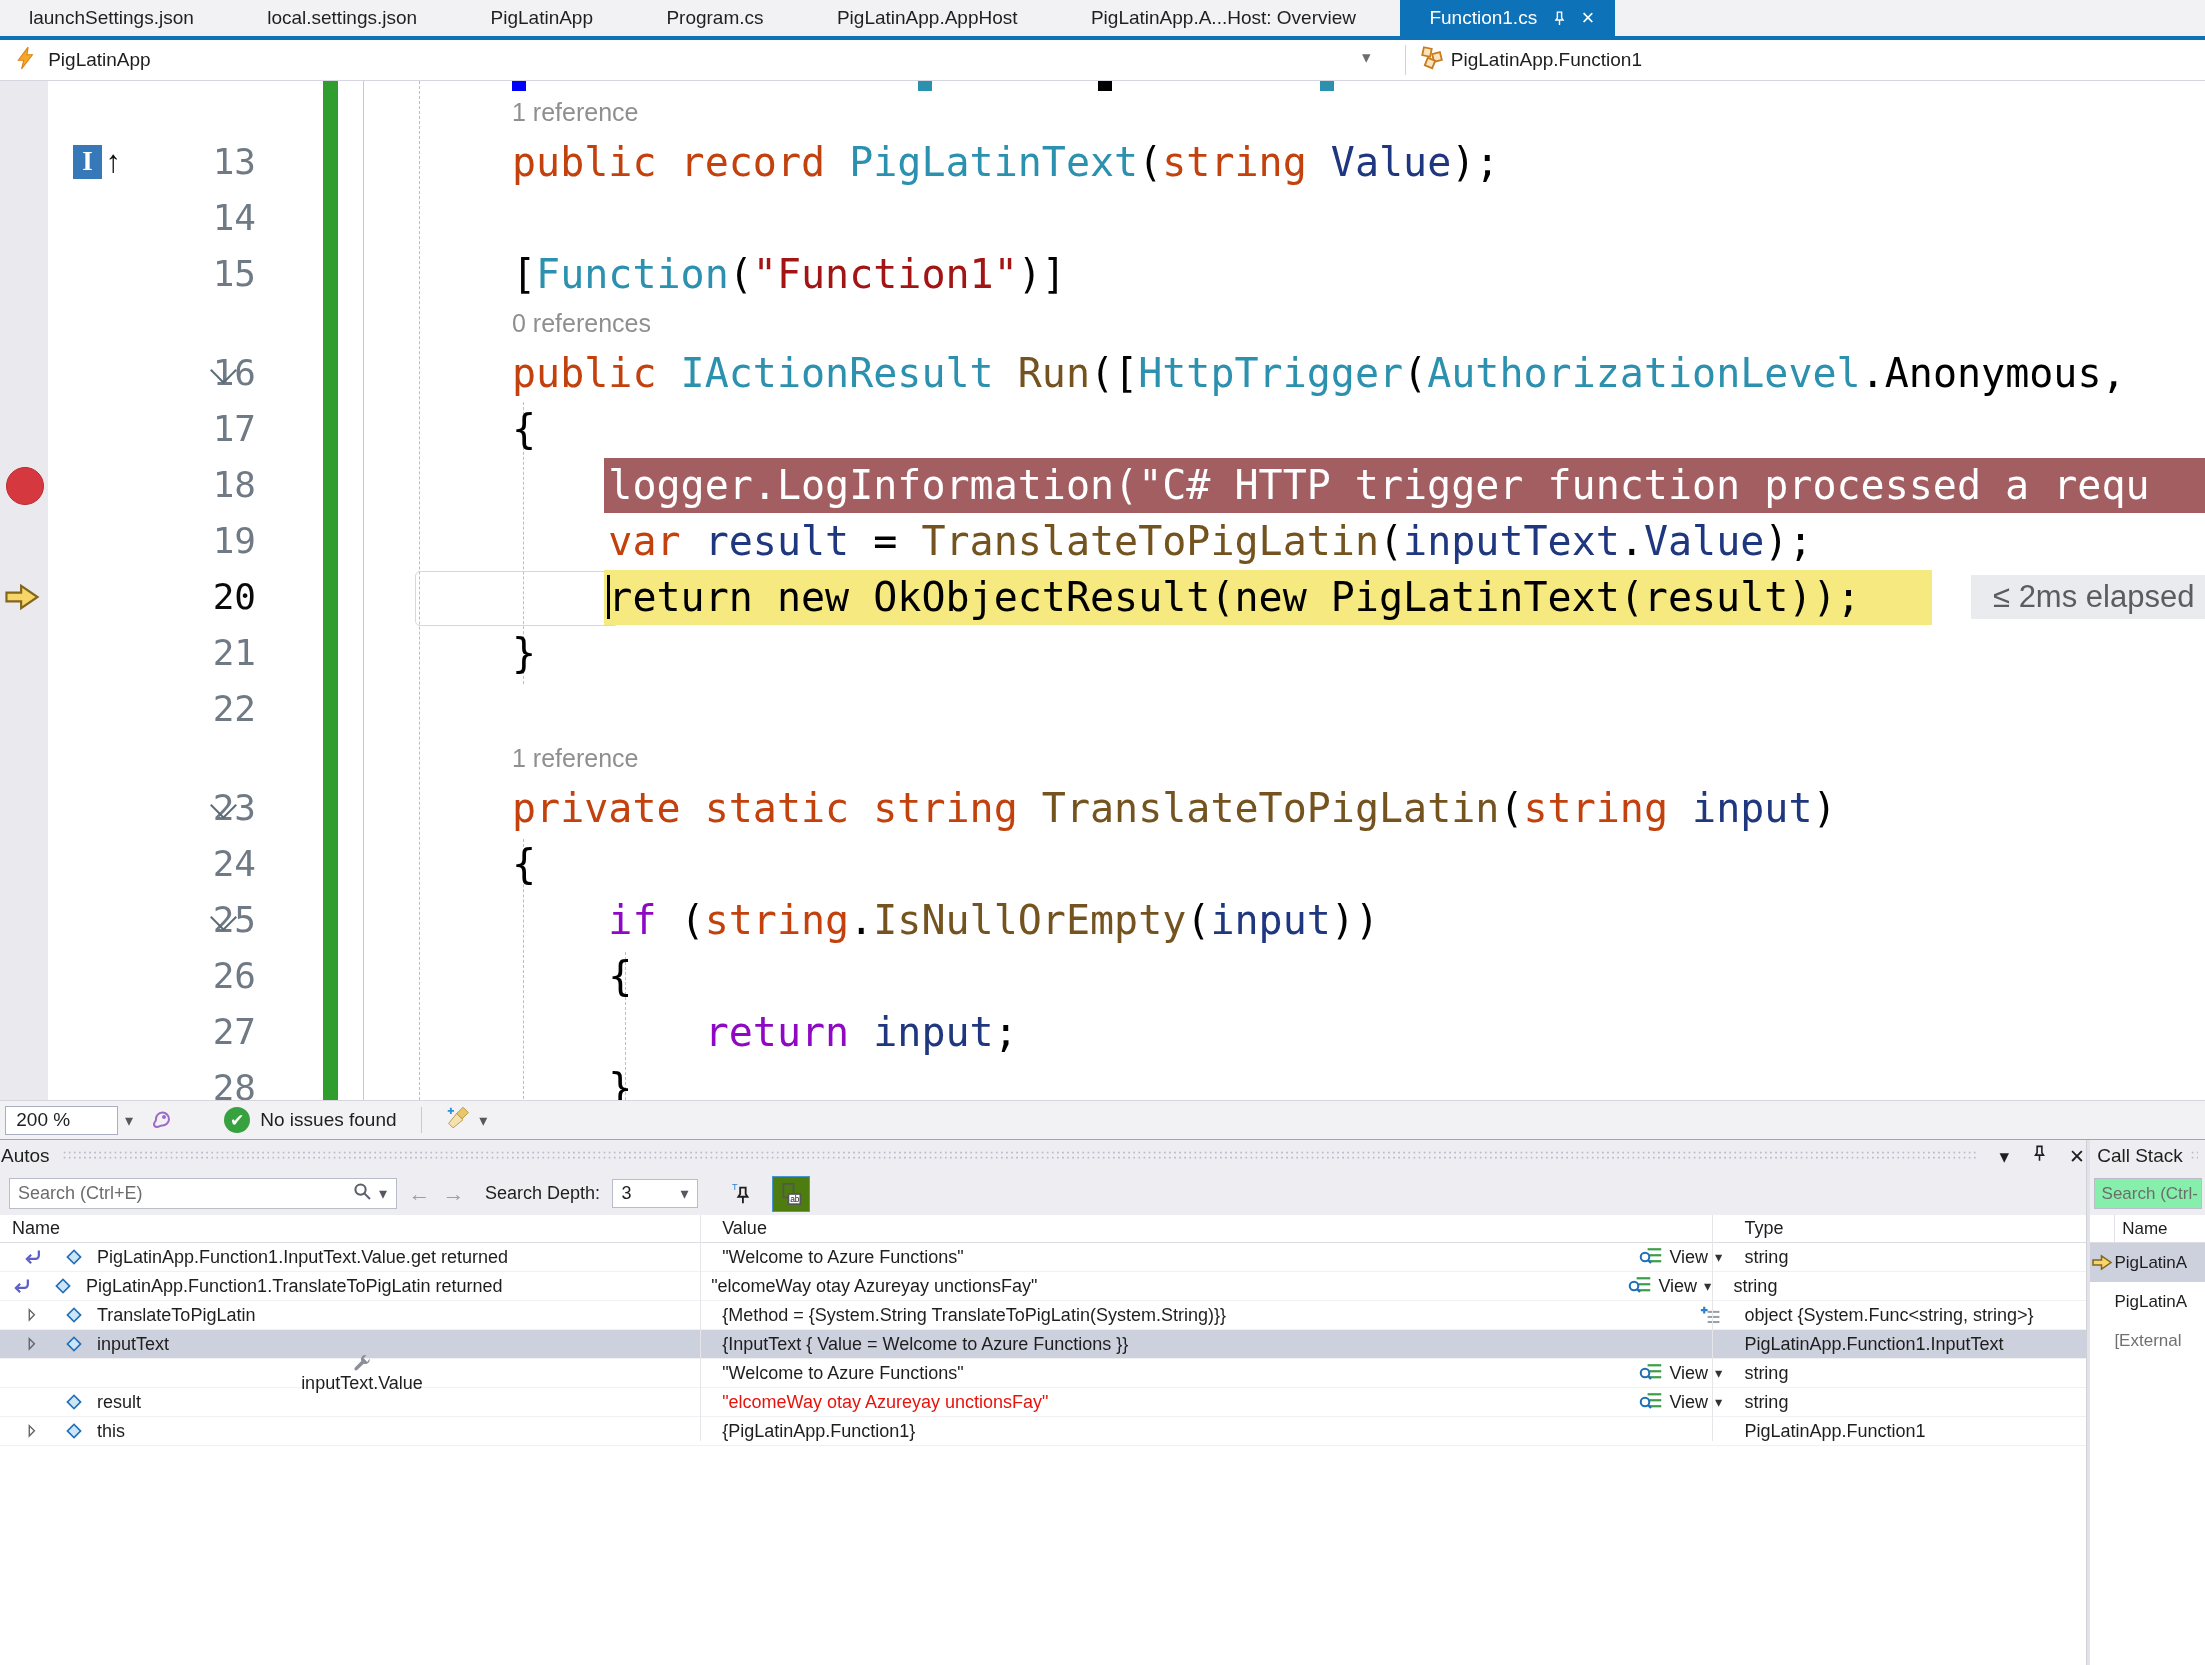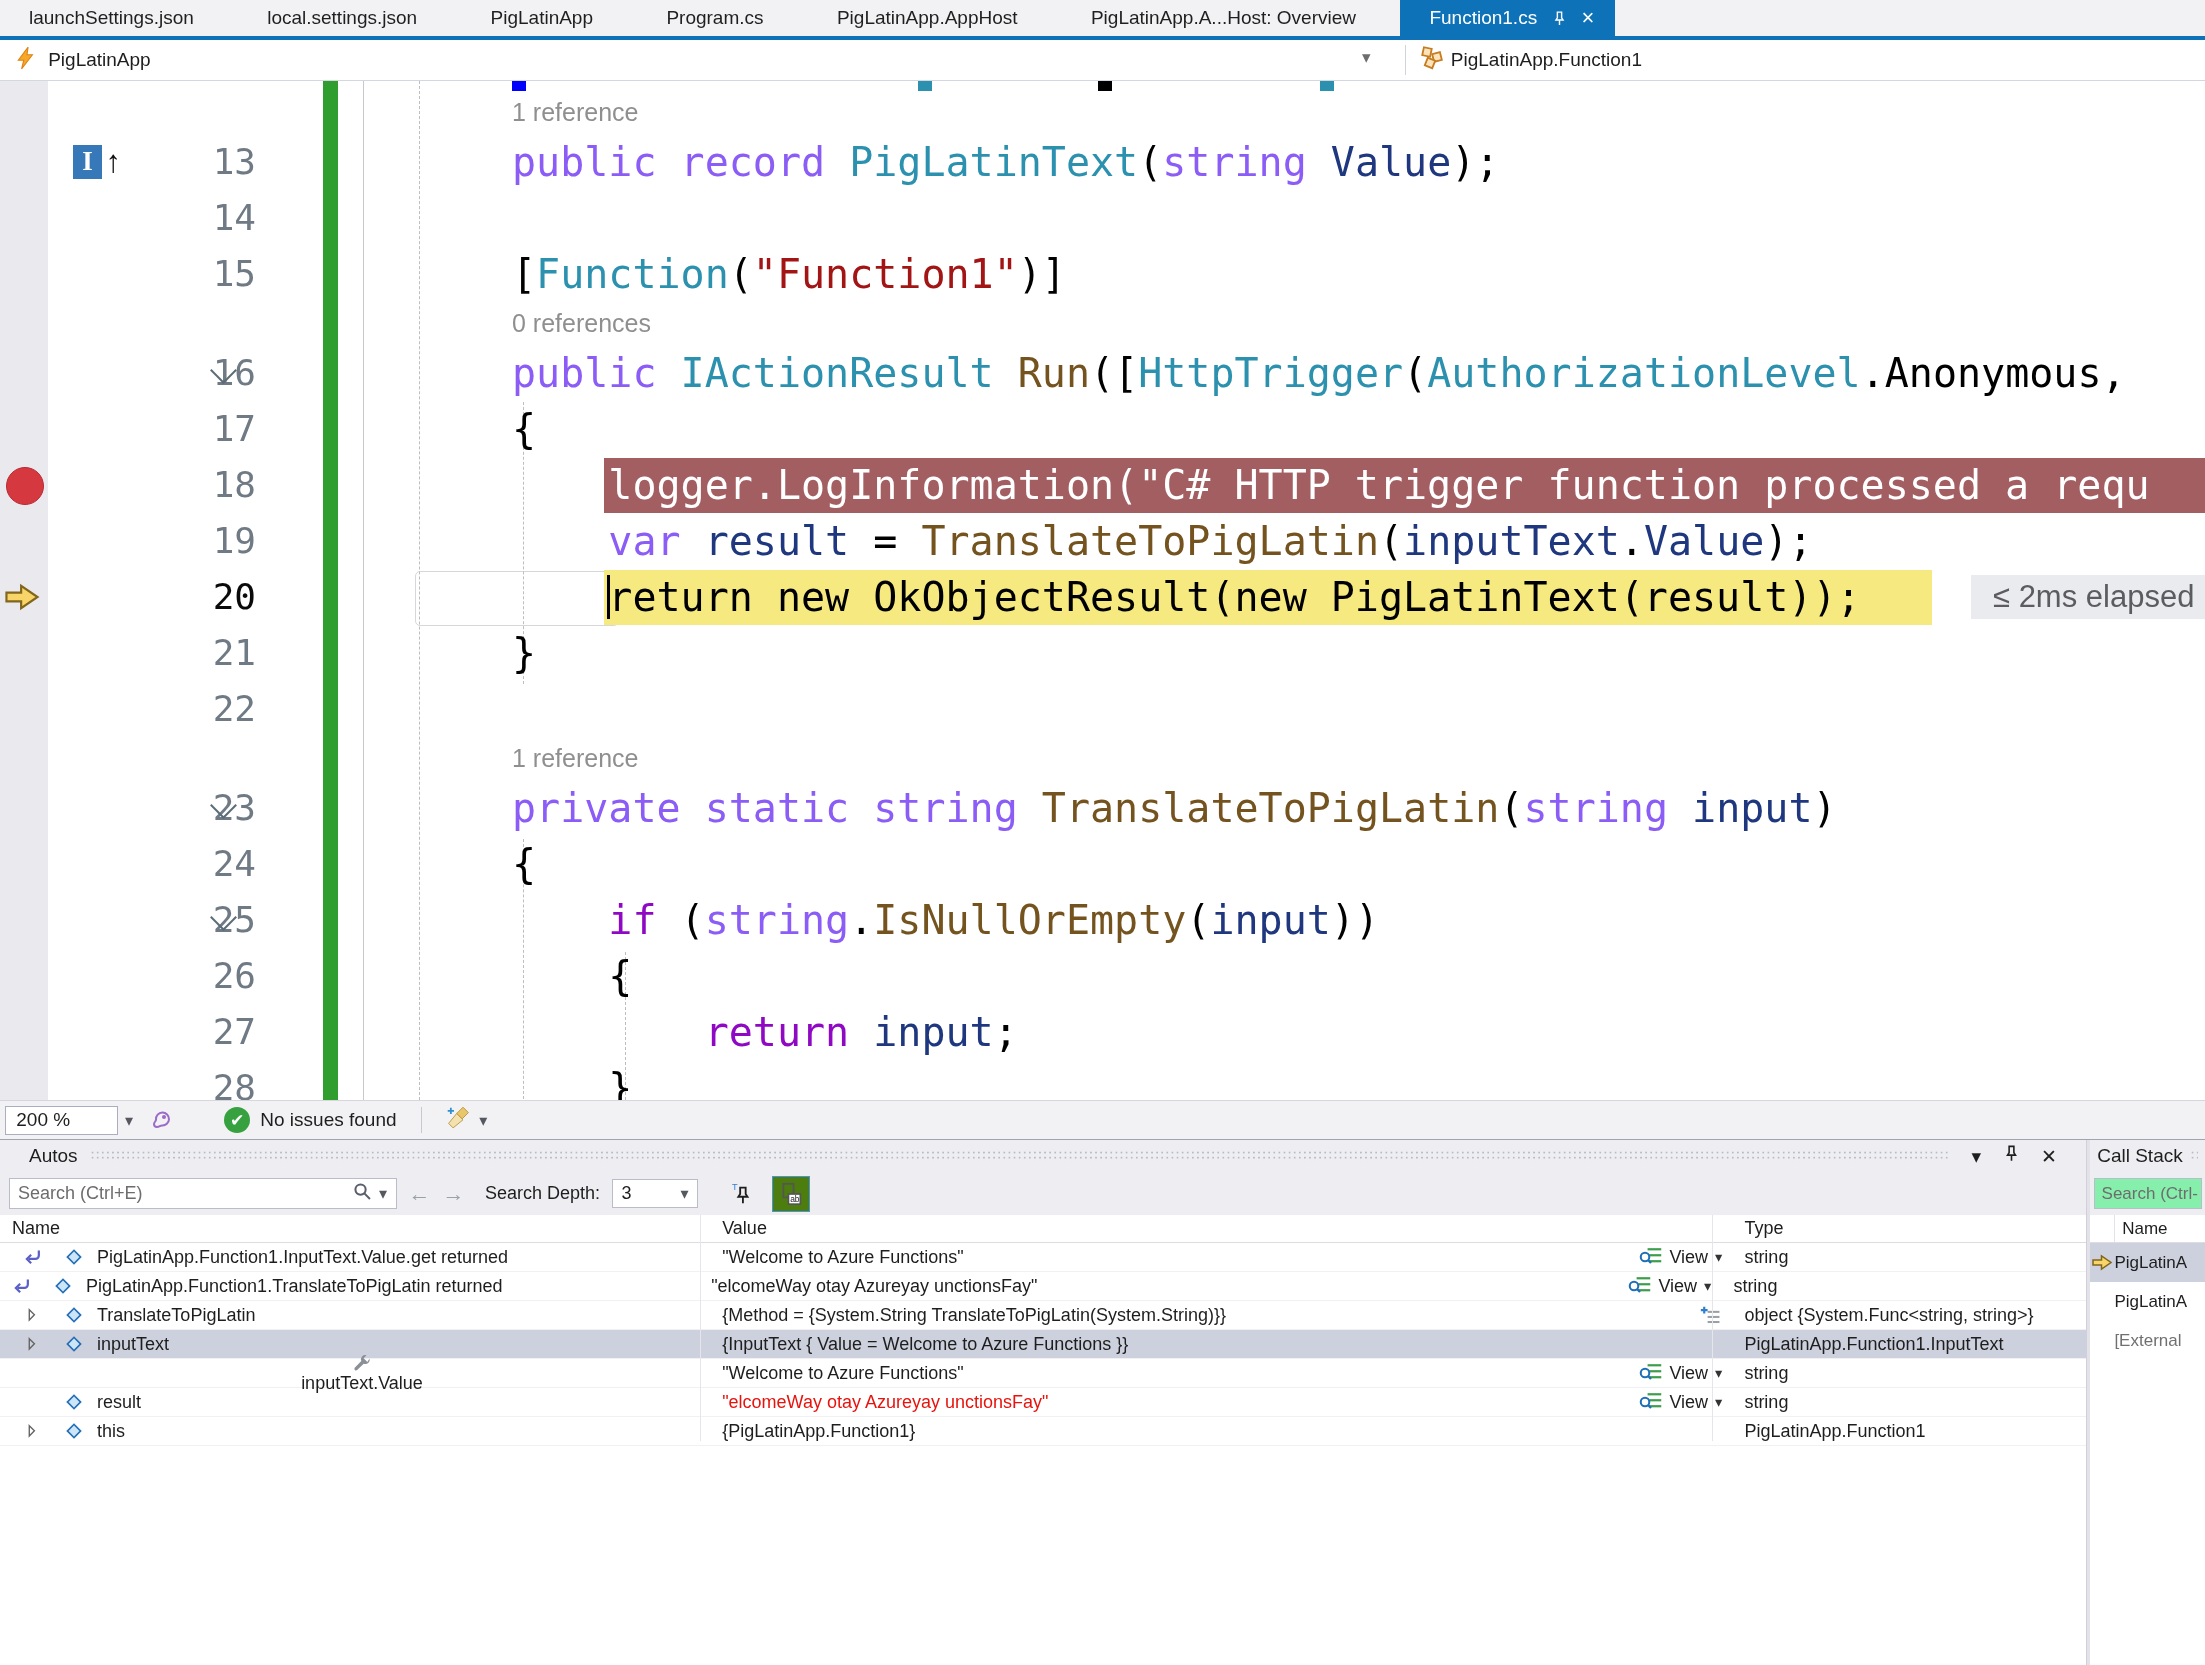--- a/index.html
+++ b/index.html
@@ -46,36 +46,36 @@
   .chev{position:absolute;left:214px;top:15.4px;width:17px;height:17px;border-right:2.6px solid #5c6c77;border-bottom:2.6px solid #5c6c77;transform:rotate(45deg);z-index:3;}
   .bpdot{position:absolute;left:6px;top:9.4px;width:36px;height:36px;border-radius:50%;background:#d6383f;border:1.7px solid #b92a33;z-index:3;}
   .cursarrow{position:absolute;left:3.4px;top:12px;z-index:3;}
   .info-glyph{position:absolute;left:73px;top:10.2px;display:flex;align-items:flex-start;gap:3.4px;z-index:3;}
   .info-box{width:29px;height:34px;background:#3678b8;color:#fff;font-family:"Liberation Serif",serif;
             font-weight:bold;font-size:27px;display:flex;align-items:center;justify-content:center;}
   .info-up{font-size:31px;color:#111;line-height:34px;}
   .sliver{position:absolute;top:0;height:10.2px;width:13.7px;}
 
   
-  .tk-k{color:#8b5cf6}.tk-t{color:#2b91af}.tk-m{color:#74531f}.tk-v{color:#1f377f}
+  .tk-k{color:#c2410c}.tk-t{color:#2b91af}.tk-m{color:#74531f}.tk-v{color:#1f377f}
   .tk-s{color:#a31515}.tk-p{color:#000}.tk-c{color:#8f08c4}.tk-w{color:#fff}
 
   
   .estatus{height:38px;background:#f2f2f5;border-top:0.9px solid #d6d6dc;display:flex;align-items:center;font-size:19px;flex:0 0 auto;}
   .zoombox{margin-left:5.1px;width:101px;height:27px;background:#fff;border:0.9px solid #a9aec0;display:flex;align-items:center;padding-left:10.2px;}
   .smallcaret{color:#55585f;font-size:16px;margin-left:6.8px;}
   .checkdot{width:26px;height:26px;border-radius:50%;background:#37a13f;color:#fff;font-size:17px;display:flex;align-items:center;justify-content:center;margin:0 10.2px 0 50px;}
   .vsep{width:0.9px;height:26px;background:#c6c8d2;margin:0 24px;}
 
   
   .panels{flex:1;display:flex;border-top:1.7px solid #a0a4b2;background:#eeeef2;min-height:0;}
   .autos{width:2086px;display:flex;flex-direction:column;background:#eeeef2;min-width:0;}
   .splitter{width:3.4px;background:#e2e2e8;border-left:0.9px solid #cfd0d8;flex:0 0 auto;}
   .callstack{flex:1;display:flex;flex-direction:column;background:#eeeef2;overflow:hidden;}
-  .ptitle{height:32px;display:flex;align-items:center;padding:0 29px;font-size:19px;gap:12px;flex:0 0 auto;}
+  .ptitle{height:32px;display:flex;align-items:center;padding:0 1px;font-size:19px;gap:12px;flex:0 0 auto;}
   .dots{flex:1;height:12px;background-image:radial-gradient(#b6bac6 1.1px,transparent 1.2px);background-size:5.1px 5.1px;}
   .ptitle .ticon{color:#1e1e1e;font-size:19px;margin-left:8.5px;}
   .ptoolbar{height:43px;display:flex;align-items:center;padding:0 8.5px;gap:12px;flex:0 0 auto;font-size:18px;}
   .searchbox{width:369px;height:29px;background:#fff;border:0.9px solid #b9bdc9;display:flex;align-items:center;padding:0 8.5px;color:#6d6d6d;font-size:18px;}
   .searchbox .ph{flex:1;overflow:hidden;white-space:nowrap;}
   .navarrow{color:#9aa0a8;font-size:22px;}
   .depthbox{width:67px;height:27px;background:#fff;border:0.9px solid #b9bdc9;display:flex;align-items:center;justify-content:space-between;padding:0 8.5px;}
   .tbbtn{width:36px;height:34px;display:flex;align-items:center;justify-content:center;}
   .tbbtn.on{border:1.7px solid #4a94d6;background:#4d7c0f;}
   .pcontent{flex:1;background:#fff;position:relative;overflow:hidden;}

